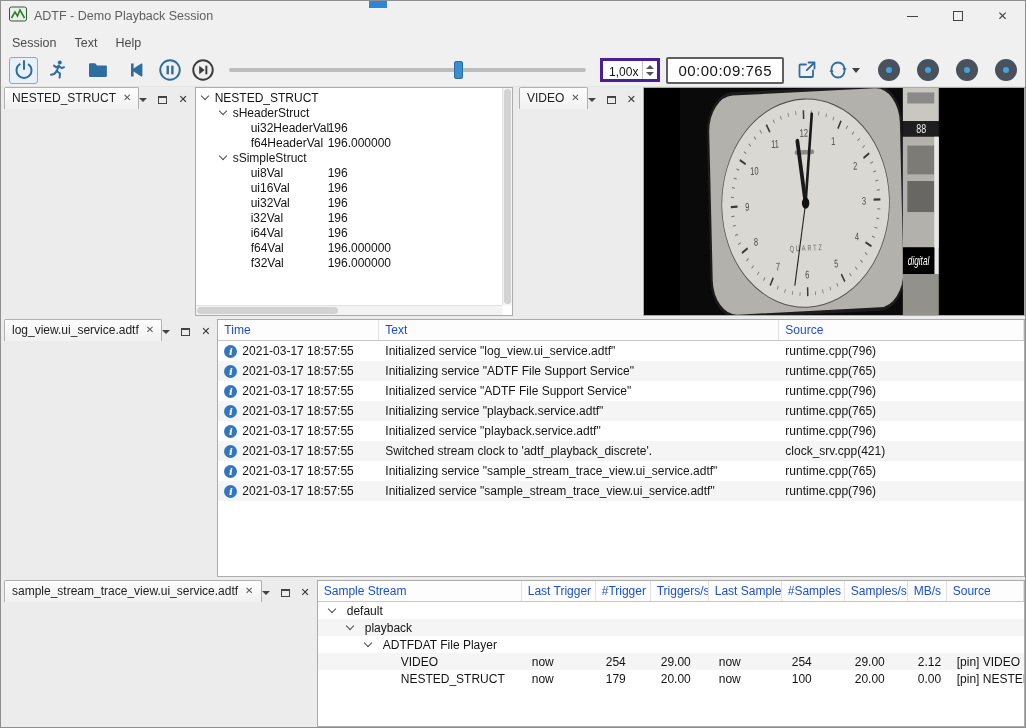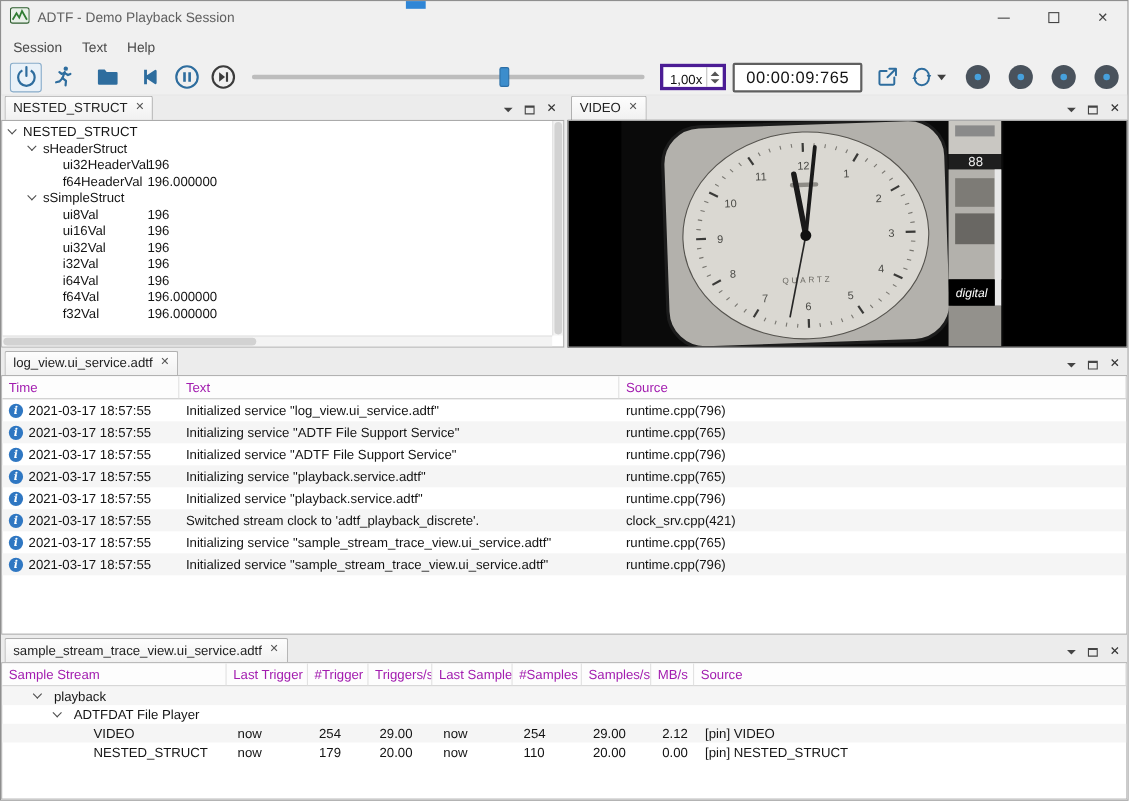--- a/index.html
+++ b/index.html
@@ -39,21 +39,21 @@
            font-size:15px;padding:3px 10px 0;letter-spacing:.5px;flex:none;margin-left:2px}
   .caret{width:0;height:0;border-left:4px solid transparent;border-right:4px solid transparent;border-top:5px solid #3f3f3f;margin-left:2px}
   .circle-btn{width:22px;height:22px;border-radius:50%;background:#49525c;position:relative;flex:none;margin-left:13px}
   .circle-btn::after{content:"";position:absolute;left:8px;top:8px;width:6px;height:6px;border-radius:50%;background:#46a0dc}
 
   
   .dock{flex:1;display:flex;flex-direction:column;background:#ececec}
   .row1{height:229px;display:flex;flex:none}
   .vsplit{width:3px;flex:none}
   .hsplit{height:3px;flex:none}
-  .panel{display:flex;flex-direction:column;min-width:0}
+  .panel{display:flex;flex-direction:row;min-width:0}
   .struct-panel{width:512px;flex:none}
   .video-panel{flex:1}
   .log-panel{height:258px;flex:none}
   .samples-panel{flex:1}
   .tabbar{height:22px;display:flex;align-items:flex-end;padding-left:3px;flex:none}
   .tab{display:flex;align-items:center;background:linear-gradient(#fdfdfd,#f1f1f1);border:1px solid #b0b0b0;border-bottom:none;
        padding:3px 7px 4px;font-size:12px;color:#222;border-radius:2px 2px 0 0;gap:7px}
   .tabx{font-size:10px;color:#555;line-height:1}
   .pctl{margin-left:auto;display:flex;align-items:center;gap:11px;padding:0 7px 4px 0}
   .pc-caret{width:0;height:0;border-left:4px solid transparent;border-right:4px solid transparent;border-top:4px solid #444}
@@ -70,21 +70,21 @@
         transform:rotate(45deg);margin:-3px 7px 0 0;flex:none}
   .chev-sp{width:13px;flex:none}
   .tvalue{position:absolute;left:132px}
   .vscroll{position:absolute;top:0;right:0;width:10px;bottom:10px;background:#f3f3f3;border-left:1px solid #e1e1e1}
   .vthumb{position:absolute;top:1px;left:1px;right:1px;bottom:1px;background:#d2d2d2;border-radius:4px}
   .hscroll{position:absolute;left:0;right:10px;bottom:0;height:10px;background:#f3f3f3;border-top:1px solid #e1e1e1}
   .hthumb{position:absolute;left:1px;top:1px;bottom:1px;width:46%;background:#d2d2d2;border-radius:4px}
 
   
   .thead{display:flex;background:#fdfdfd;border-bottom:1px solid #c7c7c7}
-  .hcell{font-size:12px;color:#a21caf;padding:3px 6px;border-right:1px solid #e2e2e2;flex:none;white-space:nowrap;overflow:hidden}
+  .hcell{font-size:12px;color:#1d4ed8;padding:3px 6px;border-right:1px solid #e2e2e2;flex:none;white-space:nowrap;overflow:hidden}
   .lrow,.srow{display:flex;align-items:center;font-size:12px;color:#141414}
   .lrow{height:20px}
   .srow{height:17px}
   .lrow.alt,.srow.alt{background:#f5f5f5}
   .lcell,.scell{padding:0 6px;white-space:nowrap;overflow:hidden;flex:none;display:flex;align-items:center;gap:5px;height:100%}
   .scell{padding:0 6px 0 10px}
   .c-time{width:161px}.c-text{width:400px}.c-src{flex:1}
   .sc0{width:204px;padding-left:0}.sc1{width:74px}.sc2{width:55px}.sc3{width:58px}.sc4{width:73px}
   .sc5{width:63px}.sc6{width:63px}.sc7{width:39px}.sc8{flex:1}
   .hcell.sc0{padding-left:6px}
@@ -531,50 +531,65 @@
             <div class="hcell sc1">Last Trigger</div>
             <div class="hcell sc2">#Trigger</div>
             <div class="hcell sc3">Triggers/s</div>
             <div class="hcell sc4">Last Sample</div>
             <div class="hcell sc5">#Samples</div>
             <div class="hcell sc6">Samples/s</div>
             <div class="hcell sc7">MB/s</div>
             <div class="hcell sc8">Source</div>
           </div>
         <div>
-            <div class="srow alt">
+            <div class="srow">
               <div class="scell sc0">
-                <span class="ind" style="width: 24px;"></span>
+                <span class="ind" style="width: 6px;"></span>
                 <span class="chev"></span>
-                <span>playback</span>
+                <span>default</span>
               </div>
               <div class="scell sc1"></div>
               <div class="scell sc2"></div>
               <div class="scell sc3"></div>
               <div class="scell sc4"></div>
               <div class="scell sc5"></div>
               <div class="scell sc6"></div>
               <div class="scell sc7"></div>
               <div class="scell sc8"></div>
             </div>
-            <div class="srow">
+            <div class="srow alt">
               <div class="scell sc0">
-                <span class="ind" style="width: 42px;"></span>
+                <span class="ind" style="width: 24px;"></span>
                 <span class="chev"></span>
-                <span>ADTFDAT File Player</span>
+                <span>playback</span>
               </div>
               <div class="scell sc1"></div>
               <div class="scell sc2"></div>
               <div class="scell sc3"></div>
               <div class="scell sc4"></div>
               <div class="scell sc5"></div>
               <div class="scell sc6"></div>
               <div class="scell sc7"></div>
               <div class="scell sc8"></div>
             </div>
+            <div class="srow">
+              <div class="scell sc0">
+                <span class="ind" style="width: 42px;"></span>
+                <span class="chev"></span>
+                <span>ADTFDAT File Player</span>
+              </div>
+              <div class="scell sc1"></div>
+              <div class="scell sc2"></div>
+              <div class="scell sc3"></div>
+              <div class="scell sc4"></div>
+              <div class="scell sc5"></div>
+              <div class="scell sc6"></div>
+              <div class="scell sc7"></div>
+              <div class="scell sc8"></div>
+            </div>
             <div class="srow alt">
               <div class="scell sc0">
                 <span class="ind" style="width: 60px;"></span>
                 <span class="chev-sp"></span>
                 <span>VIDEO</span>
               </div>
               <div class="scell sc1">now</div>
               <div class="scell sc2">254</div>
               <div class="scell sc3">29.00</div>
               <div class="scell sc4">now</div>
@@ -586,21 +601,21 @@
             <div class="srow">
               <div class="scell sc0">
                 <span class="ind" style="width: 60px;"></span>
                 <span class="chev-sp"></span>
                 <span>NESTED_STRUCT</span>
               </div>
               <div class="scell sc1">now</div>
               <div class="scell sc2">179</div>
               <div class="scell sc3">20.00</div>
               <div class="scell sc4">now</div>
-              <div class="scell sc5">110</div>
+              <div class="scell sc5">100</div>
               <div class="scell sc6">20.00</div>
               <div class="scell sc7">0.00</div>
               <div class="scell sc8">[pin] NESTED_STRUCT</div>
             </div>
           </div>
       </div>
     </section>
 
   </div>
 </div>

